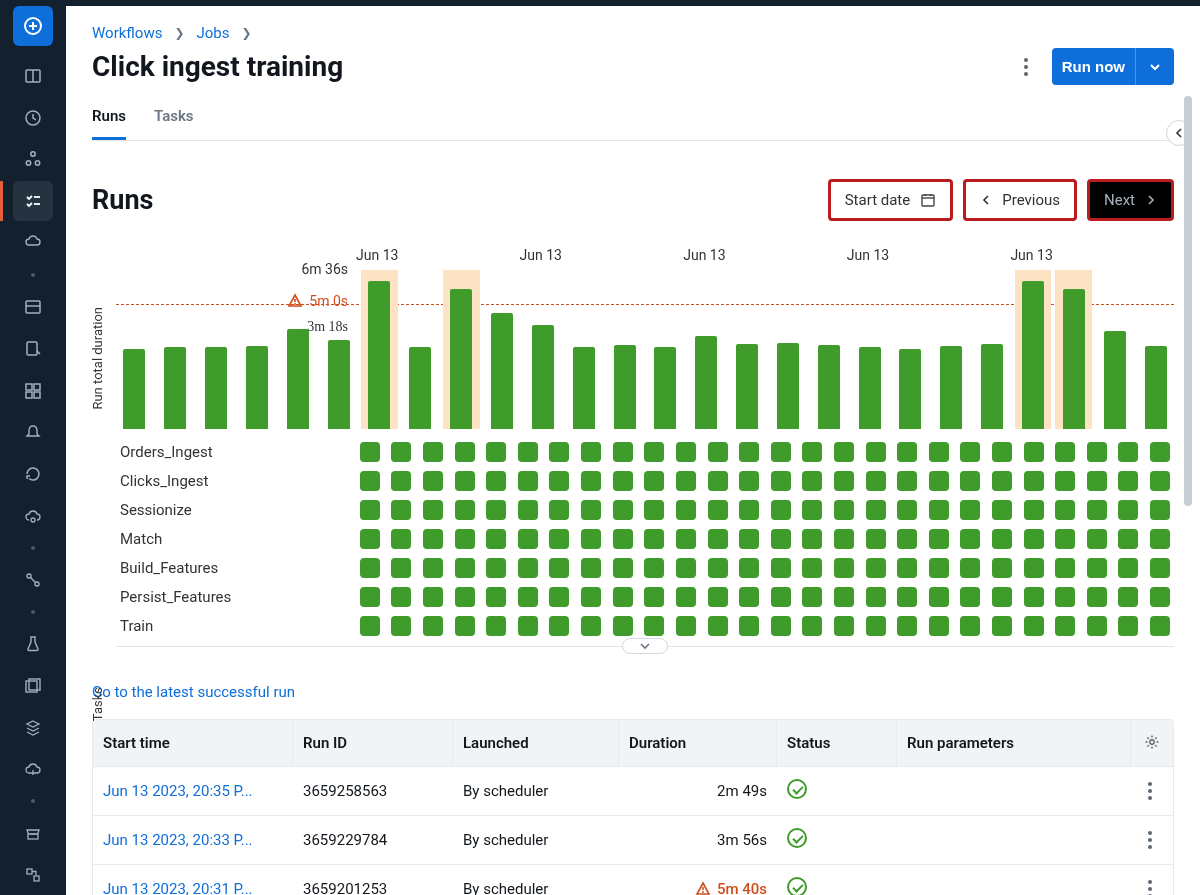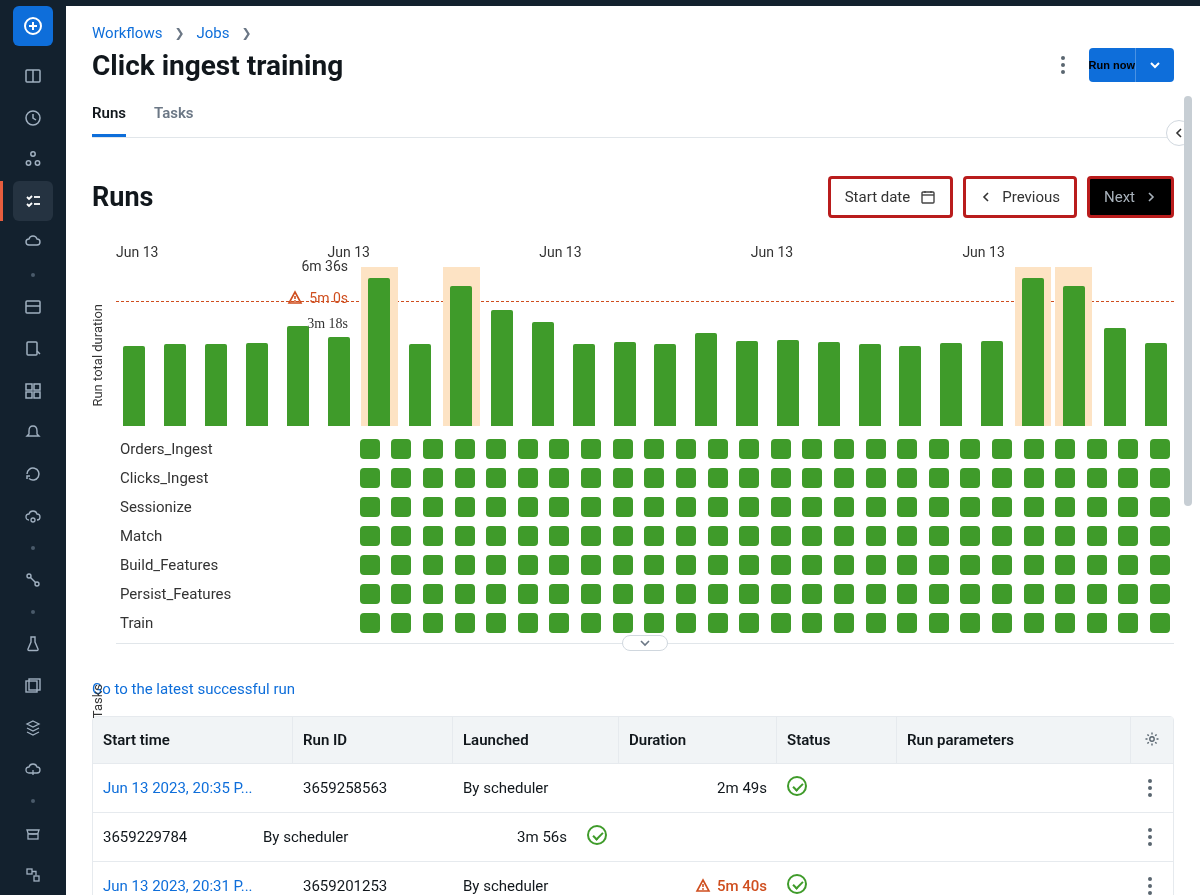--- a/index.html
+++ b/index.html
@@ -21,38 +21,38 @@
   .crumbs { display: flex; align-items: center; gap: 12px; padding-top: 18px; font-size: 15px; }
   .crumb { color: #0e6eda; cursor: pointer; }
   .crumb-sep { color: #6b7785; font-size: 12px; }
 
   .titlebar { display: flex; align-items: center; justify-content: space-between; margin-top: 6px; }
   .title { font-size: 28px; font-weight: 700; }
   .title-actions { display: flex; align-items: center; gap: 14px; }
   .kebab { width: 24px; height: 24px; display:flex; flex-direction:column; align-items:center; justify-content:center; gap:3px; cursor:pointer; }
   .kebab span { width:4px; height:4px; background:#5a6670; border-radius:50%; }
   .run-now { display:flex; }
-  .run-now-btn { background:#0e6eda; color:#000000; border:none; padding:10px 0; font-size:11px; font-weight:600; border-radius:4px 0 0 4px; cursor:pointer; }
+  .run-now-btn { background:#0e6eda; color:#ffffff; border:none; padding:10px 10px; font-size:15px; font-weight:600; border-radius:4px 0 0 4px; cursor:pointer; }
   .run-now-caret { background:#0e6eda; color:#fff; border:none; border-left:1px solid rgba(255,255,255,.25); padding:10px 12px; border-radius:0 4px 4px 0; cursor:pointer; display:flex; align-items:center; }
 
   .tabsbar { display:flex; gap:28px; margin-top:22px; border-bottom:1px solid #e1e6ea; }
   .tab { padding-bottom:12px; font-size:15px; font-weight:600; color:#6b7785; cursor:pointer; }
   .tab.active { color:#11171c; border-bottom:3px solid #0e6eda; }
 
   .section-head { display:flex; justify-content:space-between; align-items:center; margin-top:38px; }
   .section-title { font-size:27px; font-weight:700; }
   .sec-actions { display:flex; gap:10px; }
   .outline-btn { display:flex; align-items:center; gap:10px; border:3px solid #b91c1c; background:#fff; padding:9px 14px; border-radius:4px; font-size:15px; color:#333; cursor:pointer; }
   .outline-btn.disabled { background:#000000; color:#a8b1ba; cursor:default; }
 
   .chart-zone { margin-top:26px; display:flex; position:relative; }
   .yaxis-label { writing-mode:vertical-rl; transform:rotate(180deg); font-size:13px; color:#333; position:absolute; left:-2px; top:60px; }
   .tasks-label { writing-mode:vertical-rl; transform:rotate(180deg); font-size:13px; color:#333; position:absolute; left:-2px; top:440px; }
   .chart-inner { margin-left:24px; flex:1; }
-  .xlabels { display:flex; font-size:14px; color:#333; }
+  .xlabels { display:flex; font-size:14px; color:#333; margin-left:240px; }
   .xlabel { flex:1; }
 
   .bars-area { position:relative; height:160px; margin-top:6px; display:flex;flex-direction:column; }
   .yticks { width:240px; position:relative; font-size:14px; color:#333; text-align:right; padding-right:8px; }
   .ytick { position:absolute; right:8px; }
   .ytick.top { top:-8px; }
   .ytick.mid { top:24px; display:flex; align-items:center; gap:6px; justify-content:flex-end; color:#cf4e1e; }
   .ytick.bot { top:50px;font-family:Liberation Serif, serif; }
   .bars { flex:1; position:relative; display:flex; align-items:flex-end; gap:4px; border-top:1px solid transparent; }
   .threshold-line { position:absolute; left:0; right:0; top:34px; border-top:1px dashed #cf4e1e; }
@@ -1011,20 +1011,21 @@
             <div class="td col-params"></div>
             <div class="td col-menu">
               <div class="kebab">
                 <span></span>
                 <span></span>
                 <span></span>
               </div>
             </div>
           </div>
           <div class="tr">
+            <div class="td col-start">Jun 13 2023, 20:33 P...</div>
             <div class="td col-runid">3659229784</div>
             <div class="td col-launch">By scheduler</div>
             <div class="td col-dur">3m 56s</div>
             <div class="td col-status"><span class="status-ok"></span></div>
             <div class="td col-params"></div>
             <div class="td col-menu">
               <div class="kebab">
                 <span></span>
                 <span></span>
                 <span></span>

